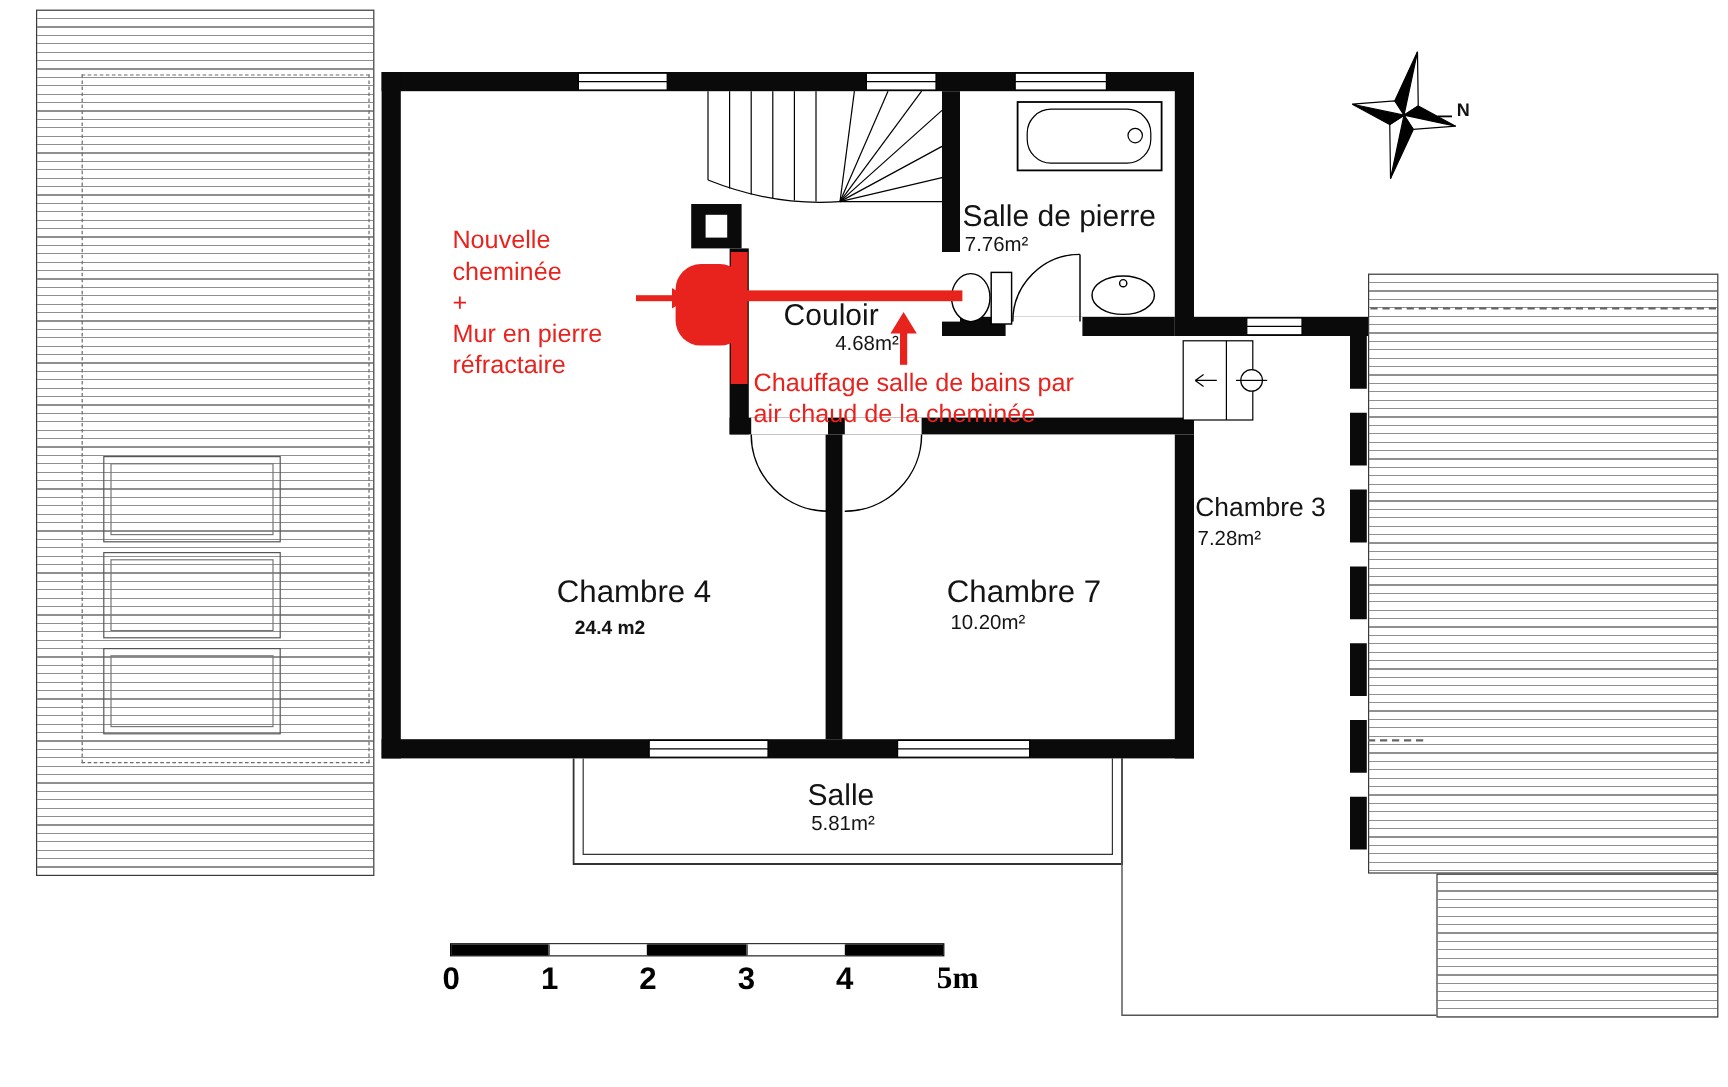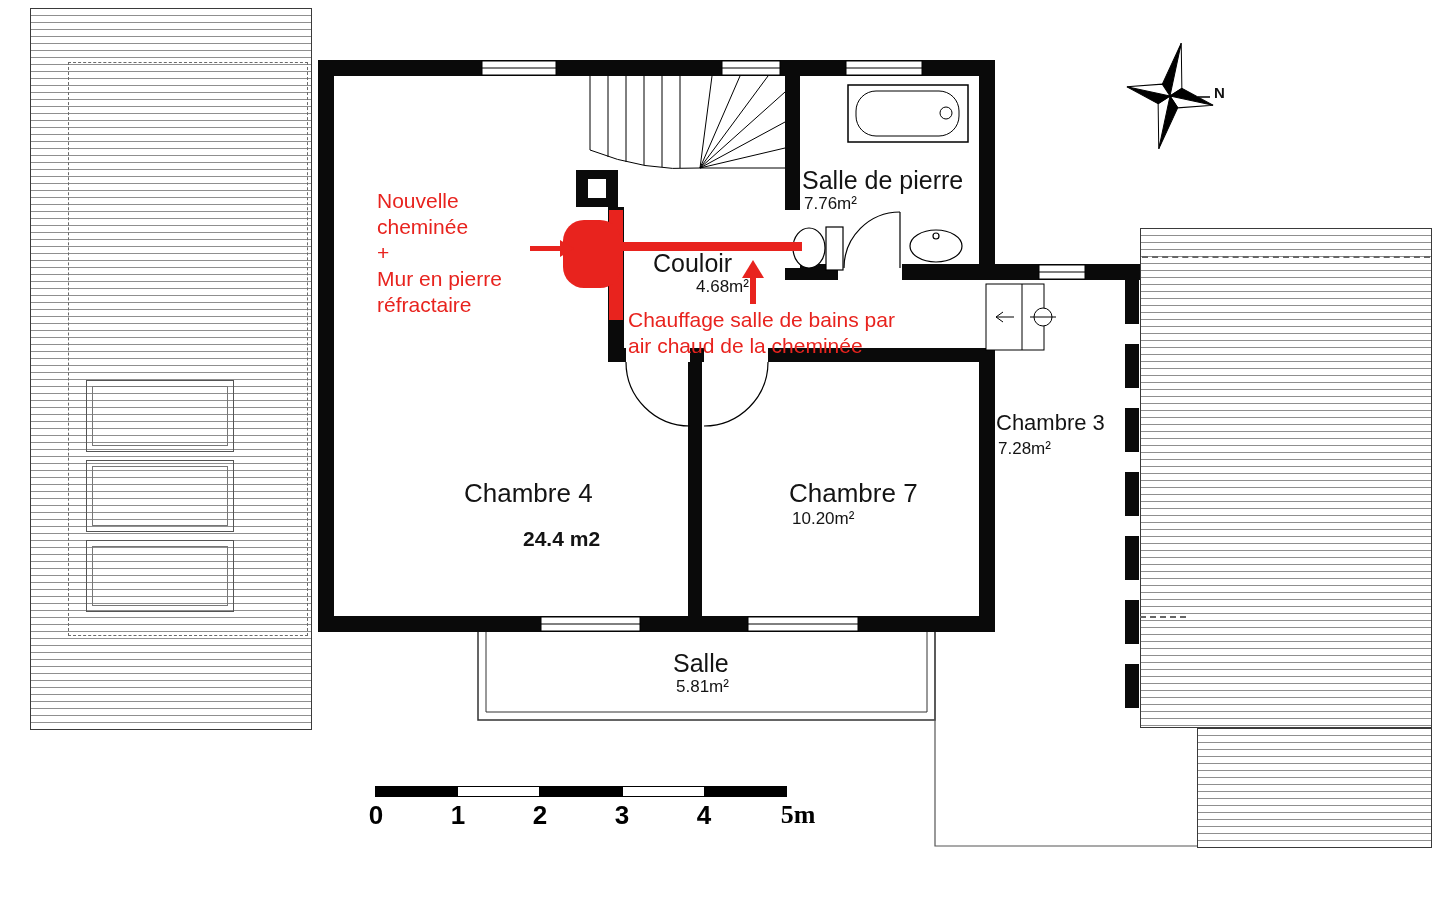--- a/index.html
+++ b/index.html
@@ -161,21 +161,21 @@
   <line x1="1198" y1="97" x2="1210" y2="97" stroke="#000" stroke-width="1.5"></line>
 </svg>
 
 <div class="label room-name" style="left:802px;top:166px;">Salle de pierre</div>
 <div class="label room-area" style="left:804px;top:194px;">7.76m²</div>
 
 <div class="label room-name" style="left:653px;top:249px;">Couloir</div>
 <div class="label room-area" style="left:656px;top:277px;margin-left:40px;">4.68m²</div>
 
 <div class="label room-name" style="left:464px;top:478px;font-size:26px;">Chambre 4</div>
-<div class="label room-area bold" style="left:479px;top:527px;font-size:21px;margin-left:44px;">24.4 m2</div>
+<div class="label room-area bold" style="left:479px;top:515px;font-size:16px;">24.4 m2</div>
 
 <div class="label room-name" style="left:789px;top:478px;font-size:26px;">Chambre 7</div>
 <div class="label room-area" style="left:792px;top:509px;">10.20m²</div>
 
 <div class="label room-name" style="left:996px;top:410px;font-size:22px;text-align:center;">Chambre 3</div>
 <div class="label room-area" style="left:998px;top:439px;">7.28m²</div>
 
 <div class="label room-name" style="left:673px;top:649px;">Salle</div>
 <div class="label room-area" style="left:676px;top:677px;">5.81m²</div>
 

